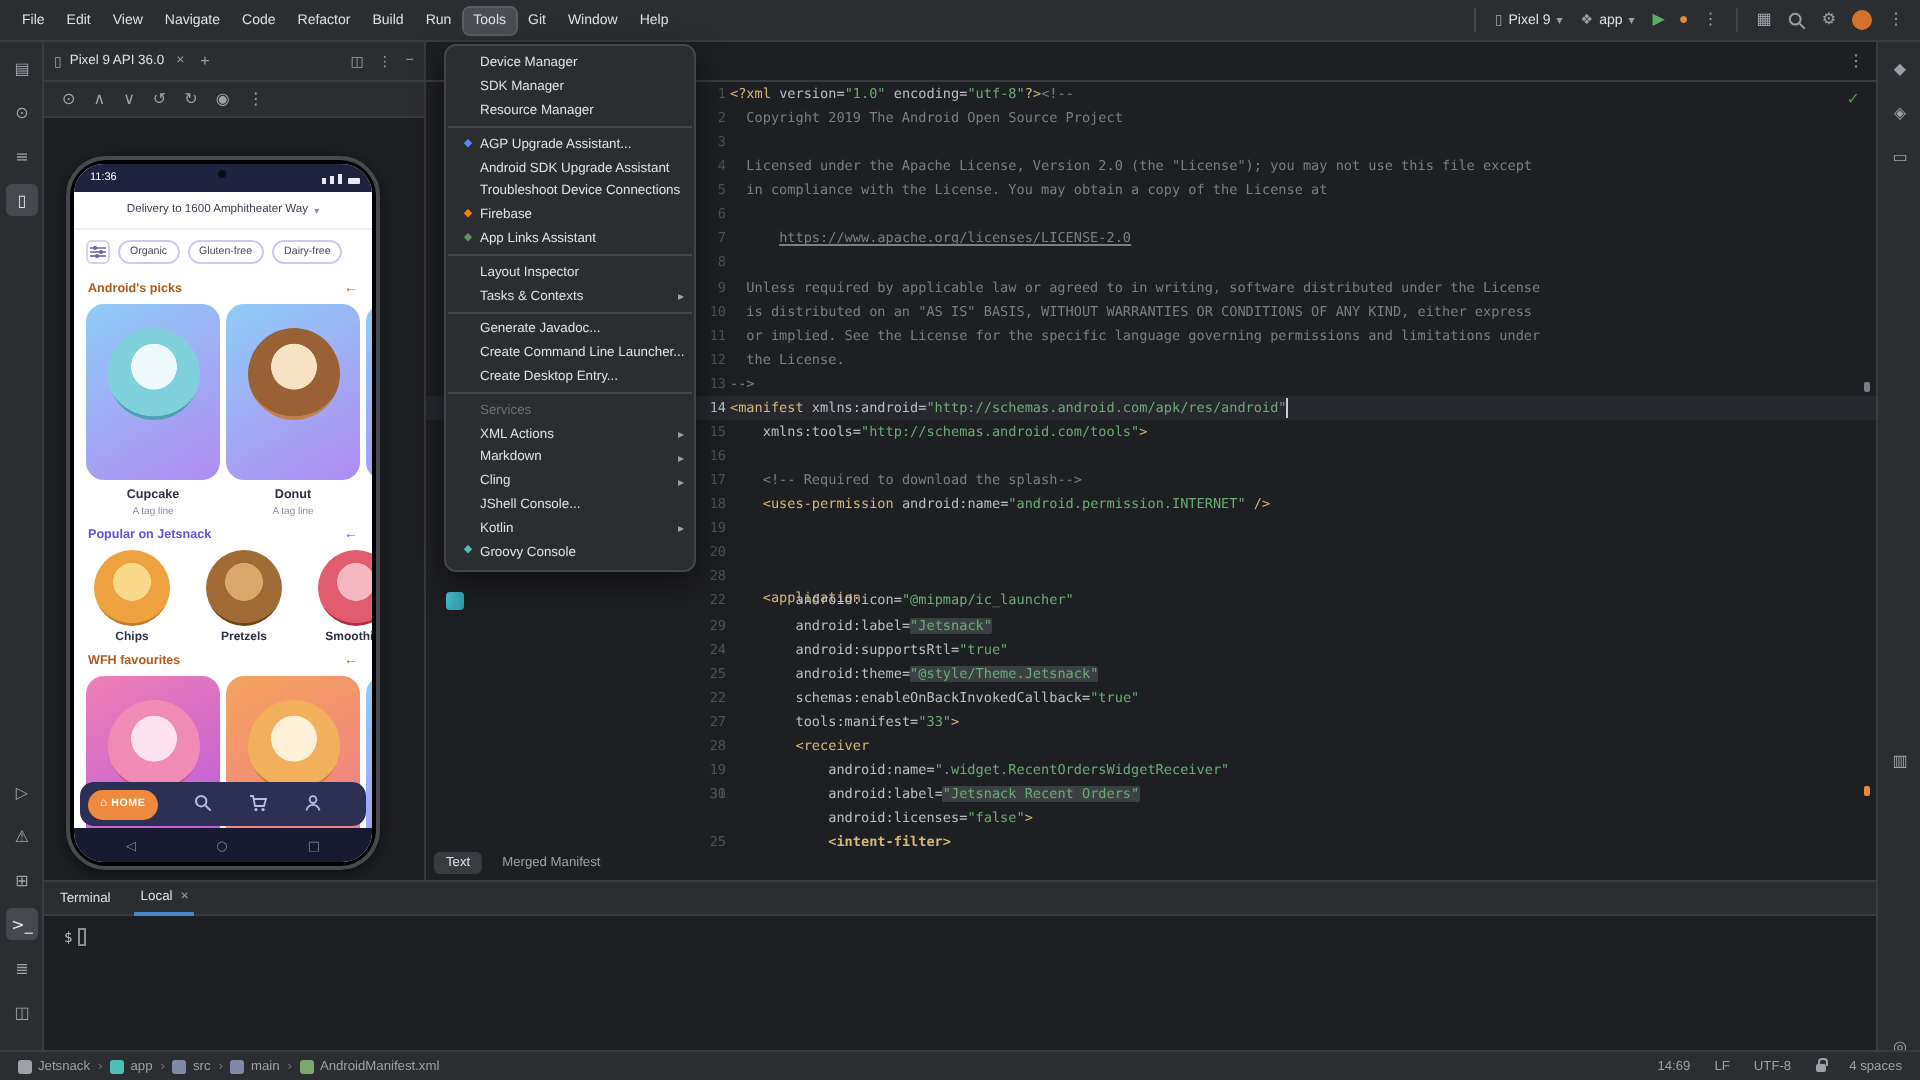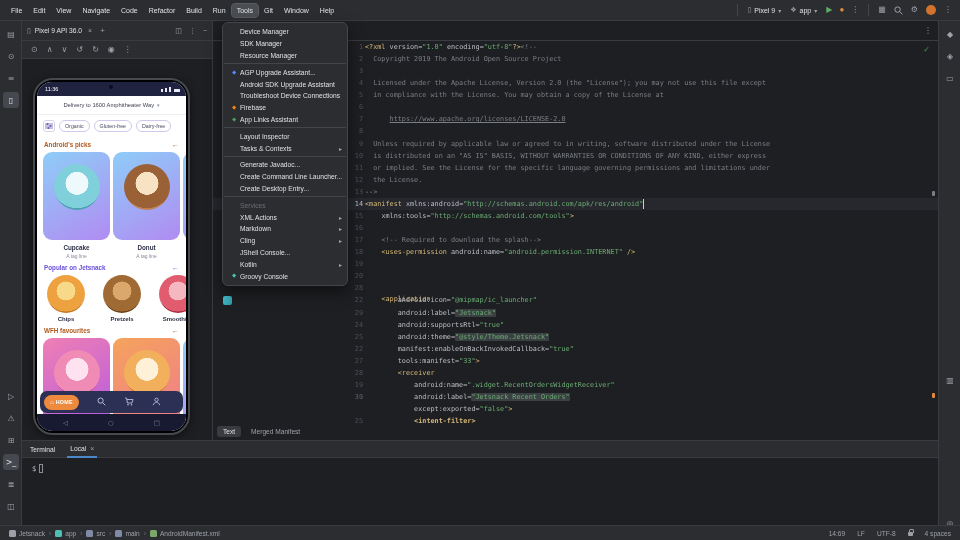--- a/index.html
+++ b/index.html
@@ -412,26 +412,26 @@
           <div class="cline" style="top: 181.05px;"></div>
           <div class="cline" style="top: 193.12px;"><span class="tk-p">    </span><span class="tk-com">&lt;!-- Required to download the splash--&gt;</span></div>
           <div class="cline" style="top: 205.19px;"><span class="tk-p">    </span><span class="tk-tag">&lt;uses-permission </span><span class="tk-attr">android:name</span><span class="tk-p">=</span><span class="tk-str">"android.permission.INTERNET"</span><span class="tk-tag"> /&gt;</span></div>
           <div class="cline" style="top: 217.26px;"></div>
           <div class="cline" style="top: 229.33px;"></div>
           <div class="cline" style="top: 252px;"><span class="tk-p">    </span><span class="tk-tag">&lt;application</span></div>
           <div class="cline" style="top: 253.47px;"><span class="tk-p">        </span><span class="tk-attr">android:icon</span><span class="tk-p">=</span><span class="tk-str">"@mipmap/ic_launcher"</span></div>
           <div class="cline" style="top: 265.54px;"><span class="tk-p">        </span><span class="tk-attr">android:label</span><span class="tk-p">=</span><span class="tk-strhl">"Jetsnack"</span></div>
           <div class="cline" style="top: 277.61px;"><span class="tk-p">        </span><span class="tk-attr">android:supportsRtl</span><span class="tk-p">=</span><span class="tk-str">"true"</span></div>
           <div class="cline" style="top: 289.68px;"><span class="tk-p">        </span><span class="tk-attr">android:theme</span><span class="tk-p">=</span><span class="tk-strhl">"@style/Theme.Jetsnack"</span></div>
-          <div class="cline" style="top: 301.75px;"><span class="tk-p">        </span><span class="tk-attr">manifest:enableOnBackInvokedCallback</span><span class="tk-p">=</span><span class="tk-str">"true"</span></div>
+          <div class="cline" style="top: 301.75px;"><span class="tk-p">        </span><span class="tk-attr">schemas:enableOnBackInvokedCallback</span><span class="tk-p">=</span><span class="tk-str">"true"</span></div>
           <div class="cline" style="top: 313.82px;"><span class="tk-p">        </span><span class="tk-attr">tools:manifest</span><span class="tk-p">=</span><span class="tk-str">"33"</span><span class="tk-tag">&gt;</span></div>
           <div class="cline" style="top: 325.89px;"><span class="tk-p">        </span><span class="tk-tag">&lt;receiver</span></div>
           <div class="cline" style="top: 337.96px;"><span class="tk-p">            </span><span class="tk-attr">android:name</span><span class="tk-p">=</span><span class="tk-str">".widget.RecentOrdersWidgetReceiver"</span></div>
           <div class="cline" style="top: 350.03px;"><span class="tk-p">            </span><span class="tk-attr">android:label</span><span class="tk-p">=</span><span class="tk-strhl">"Jetsnack Recent Orders"</span></div>
-          <div class="cline" style="top: 362.1px;"><span class="tk-p">            </span><span class="tk-attr">except:exported</span><span class="tk-p">=</span><span class="tk-str">"false"</span><span class="tk-tag">&gt;</span></div>
+          <div class="cline" style="top: 362.1px;"><span class="tk-p">            </span><span class="tk-attr">android:licenses</span><span class="tk-p">=</span><span class="tk-str">"false"</span><span class="tk-tag">&gt;</span></div>
           <div class="cline" style="top: 374.17px; font-weight: bold;"><span class="tk-p">            </span><span class="tk-tag">&lt;intent-filter&gt;</span></div>
         </div>
       <span id="bookmark-badge" style="top: 254.97px;"></span>
       <span id="caret" style="top: 157.91px; left: 430.392px;"></span>
       <span class="smark" style="top:150px;background:#7a7e85"></span>
       <span class="smark" style="top:352px;background:#e08a3c"></span>
     </div>
     <div id="editor-bottom-tabs">
         <span class="btab active">Text</span>
         <span class="btab">Merged Manifest</span>

